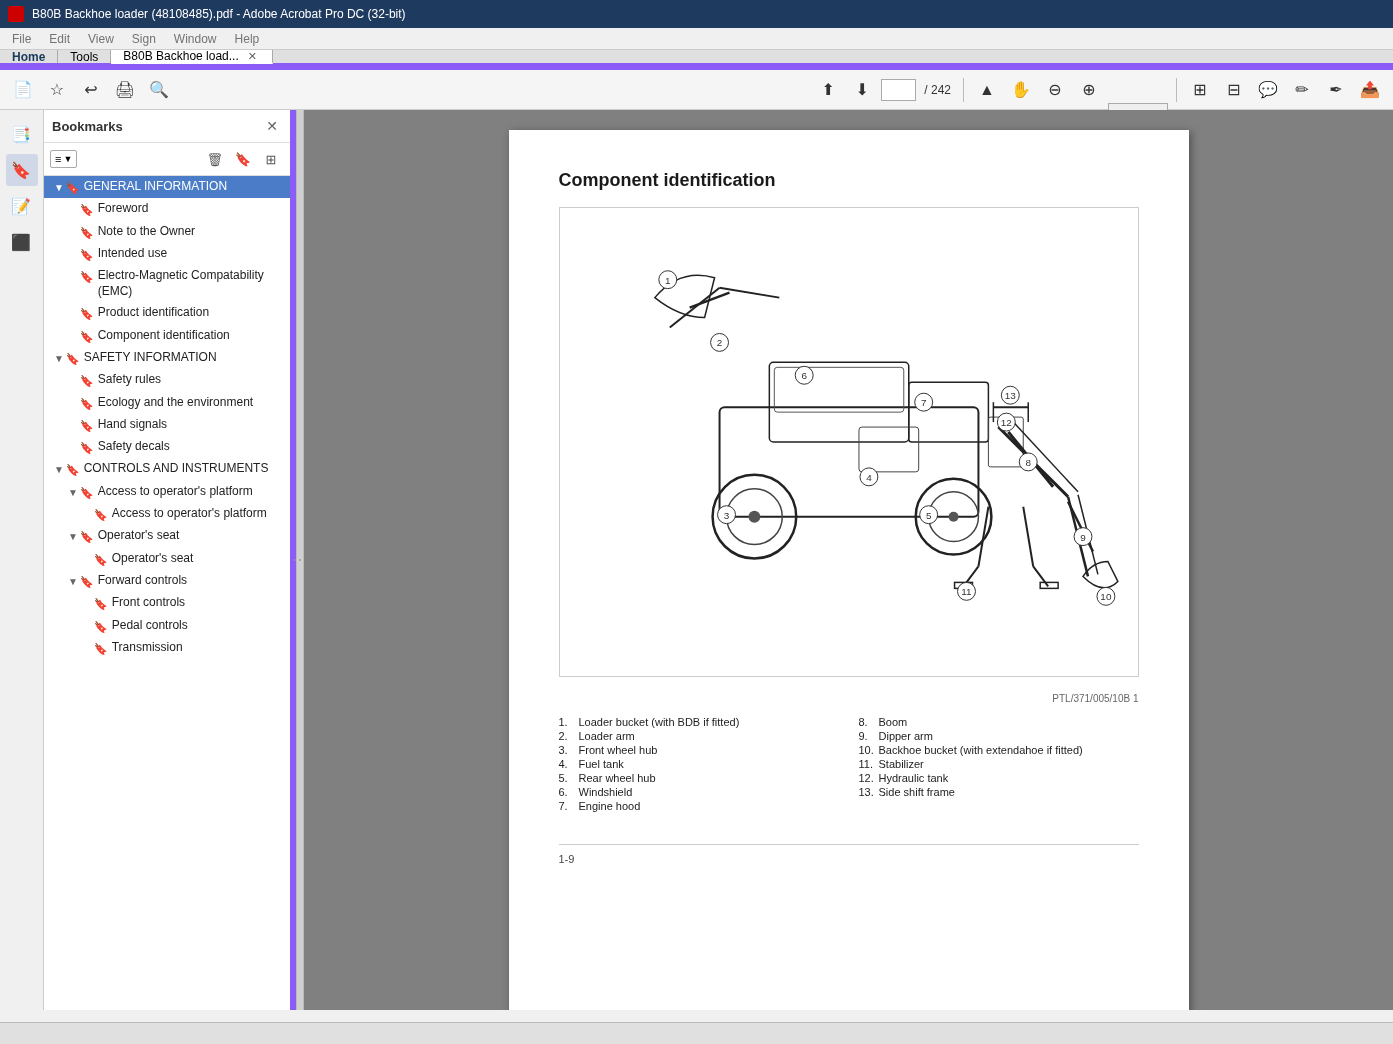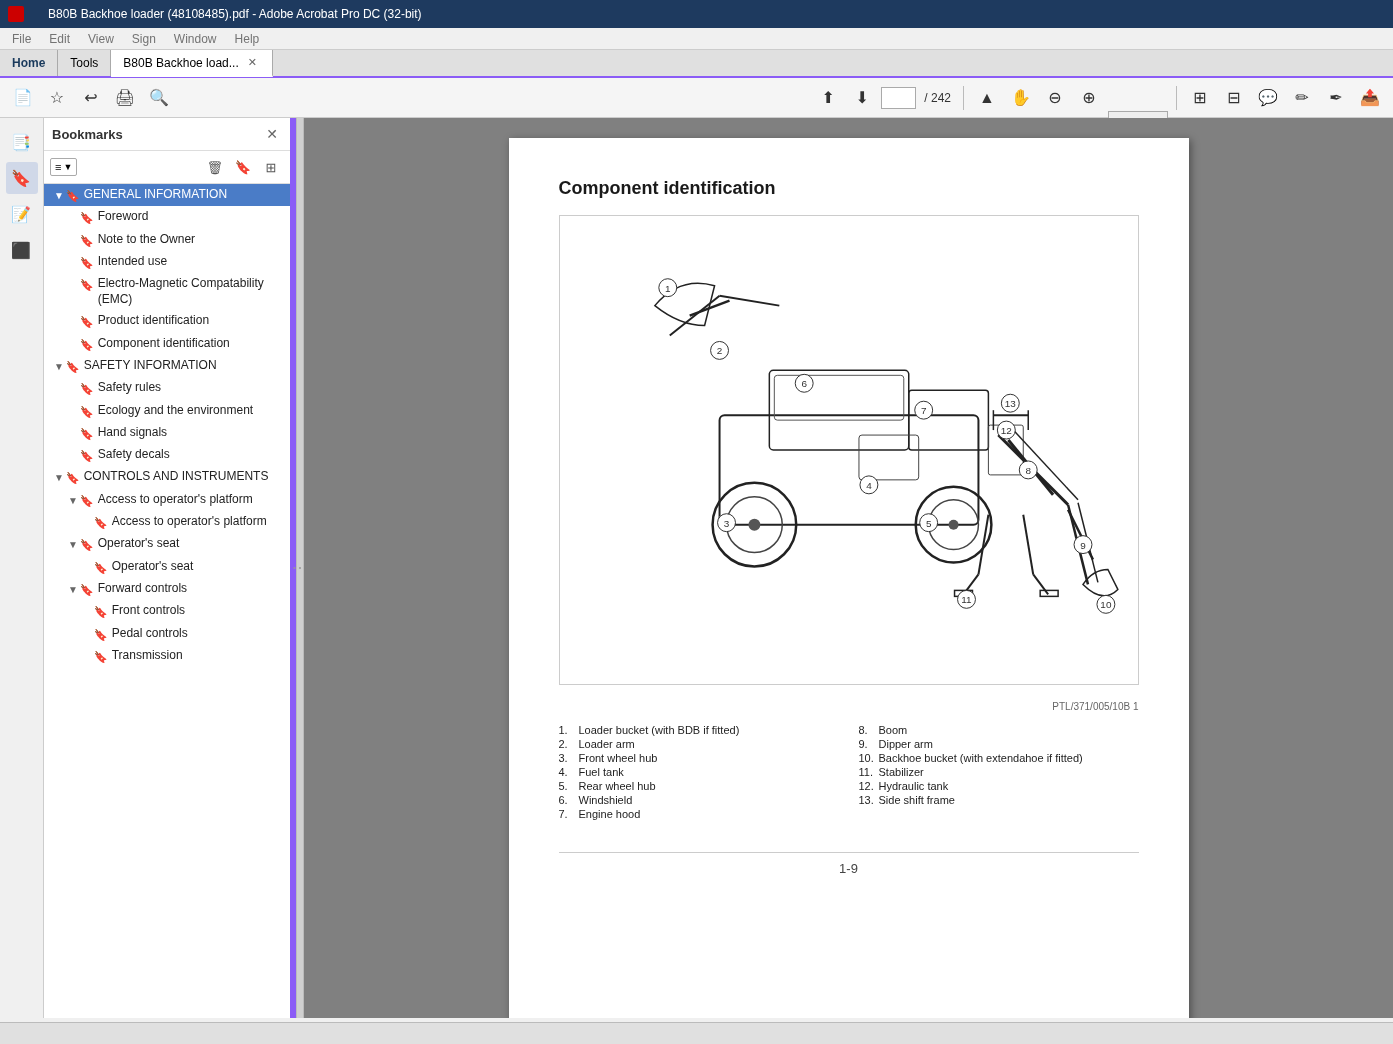--- a/index.html
+++ b/index.html
@@ -7,21 +7,21 @@
 
     
     .title-bar {
       background: #1e3a5f;
       color: white;
       height: 28px;
       display: flex;
       align-items: center;
       padding: 0 8px;
       font-size: 12px;
-      gap: 24px;
+      gap: 8px;
     }
     .title-bar-icon {
       width: 16px; height: 16px;
       background: #cc0000;
       border-radius: 2px;
       flex-shrink: 0;
     }
 
     
     .menu-bar {
@@ -36,24 +36,24 @@
     .menu-item {
       padding: 2px 8px;
       font-size: 12px;
       color: #737373;
       cursor: pointer;
     }
 
     
     .tab-bar {
       background: #e0e0e0;
-      height: 28px;
+      height: 20px;
       display: flex;
       align-items: stretch;
-      border-bottom: 2px solid #8b5cf6;
+      border-bottom: 7px solid #8b5cf6;
     }
     .tab {
       display: flex;
       align-items: center;
       padding: 0 12px;
       font-size: 12px;
       border-right: 1px solid #aaa;
       cursor: pointer;
       gap: 6px;
       background: #e0e0e0;
@@ -267,22 +267,22 @@
       display: grid;
       grid-template-columns: 1fr 1fr;
       gap: 2px 20px;
       font-size: 11px;
       color: #222;
       margin-bottom: 20px;
     }
     .part-item { display: flex; gap: 4px; }
     .part-num { min-width: 16px; }
     .pdf-footer {
-      text-align: center;
-      font-size: 13px;
+      text-align: left;
+      font-size: 11px;
       color: #444;
       border-top: 1px solid #ccc;
       padding-top: 8px;
       margin-top: 32px;
     }
 
     
     .status-bar {
       height: 22px;
       background: #e0e0e0;

